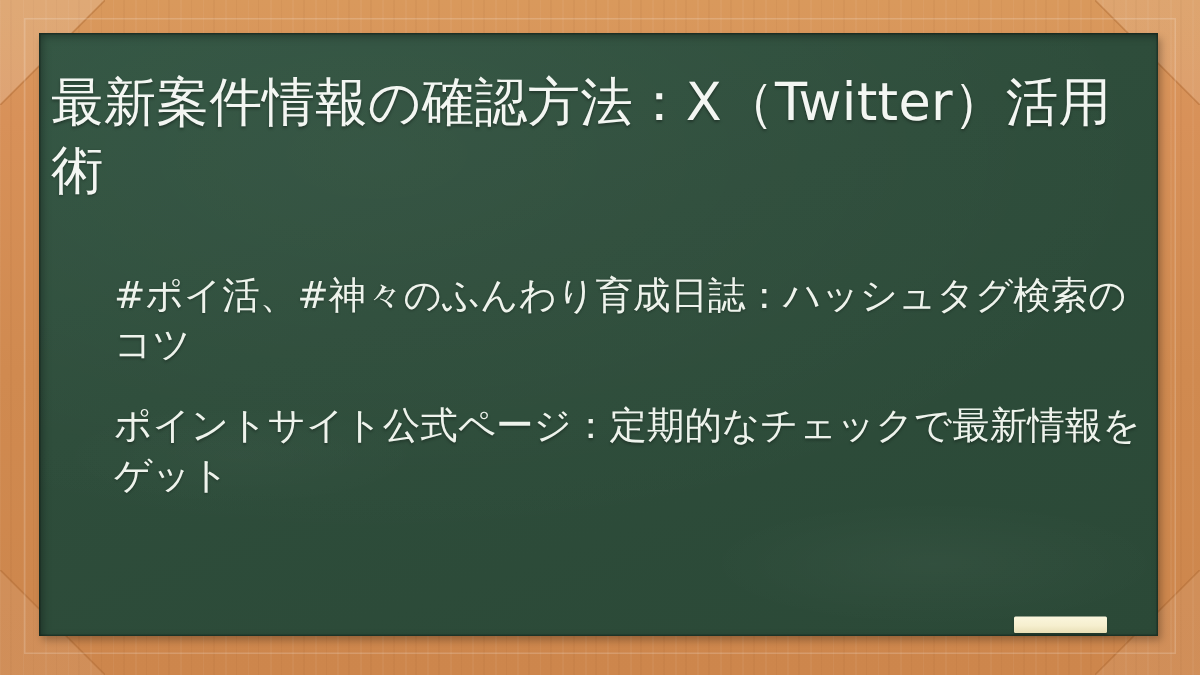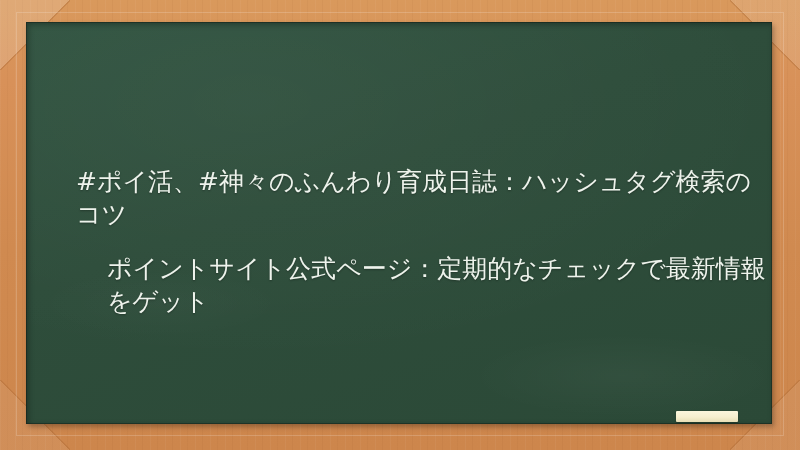--- a/index.html
+++ b/index.html
@@ -107,35 +107,35 @@
     line-height: 1.28;
     font-weight: 400;
     letter-spacing: 0.2px;
     text-shadow: 0 1px 2px rgba(0,0,0,0.35);
     white-space: normal;
   }
 
   .board-list {
     position: absolute;
     left: 50px;
-    top: 143px;
+    top: 158px;
     width: 700px;
     list-style: none;
     margin: 0;
     padding: 0;
   }
   .board-list-item {
     color: #eef3ec;
     font-size: 25px;
     line-height: 1.33;
     font-weight: 400;
     margin-bottom: 20px;
     text-shadow: 0 1px 2px rgba(0,0,0,0.30);
   }
-  .board-list-item:last-child { margin-bottom: 0; margin-left: 31px; }
+  .board-list-item:last-child { margin-bottom: 0; }
 
   
   .chalk-stick {
     position: absolute;
     left: 676px;
     top: 411px;
     width: 62px;
     height: 11px;
     background: linear-gradient(180deg, #fbf6dd 0%, #f6efcf 55%, #e8dfb6 100%);
     border-radius: 1px;
@@ -150,20 +150,21 @@
   <div class="frame-wood"></div>
   <div class="miter miter-tl"></div>
   <div class="miter miter-tr"></div>
   <div class="miter miter-bl"></div>
   <div class="miter miter-br"></div>
   <div class="frame-inner-bevel"></div>
 
   <div class="board">
     <div class="board-dust"></div>
 
+    <h1 class="board-title">最新案件情報の確認方法：X（Twitter）活用術</h1>
 
     <ul class="board-list">
       <li class="board-list-item">#ポイ活、#神々のふんわり育成日誌：ハッシュタグ検索のコツ</li>
       <li class="board-list-item">ポイントサイト公式ページ：定期的なチェックで最新情報をゲット</li>
     </ul>
   </div>
 
   <div class="chalk-stick"></div>
 
 </div>

